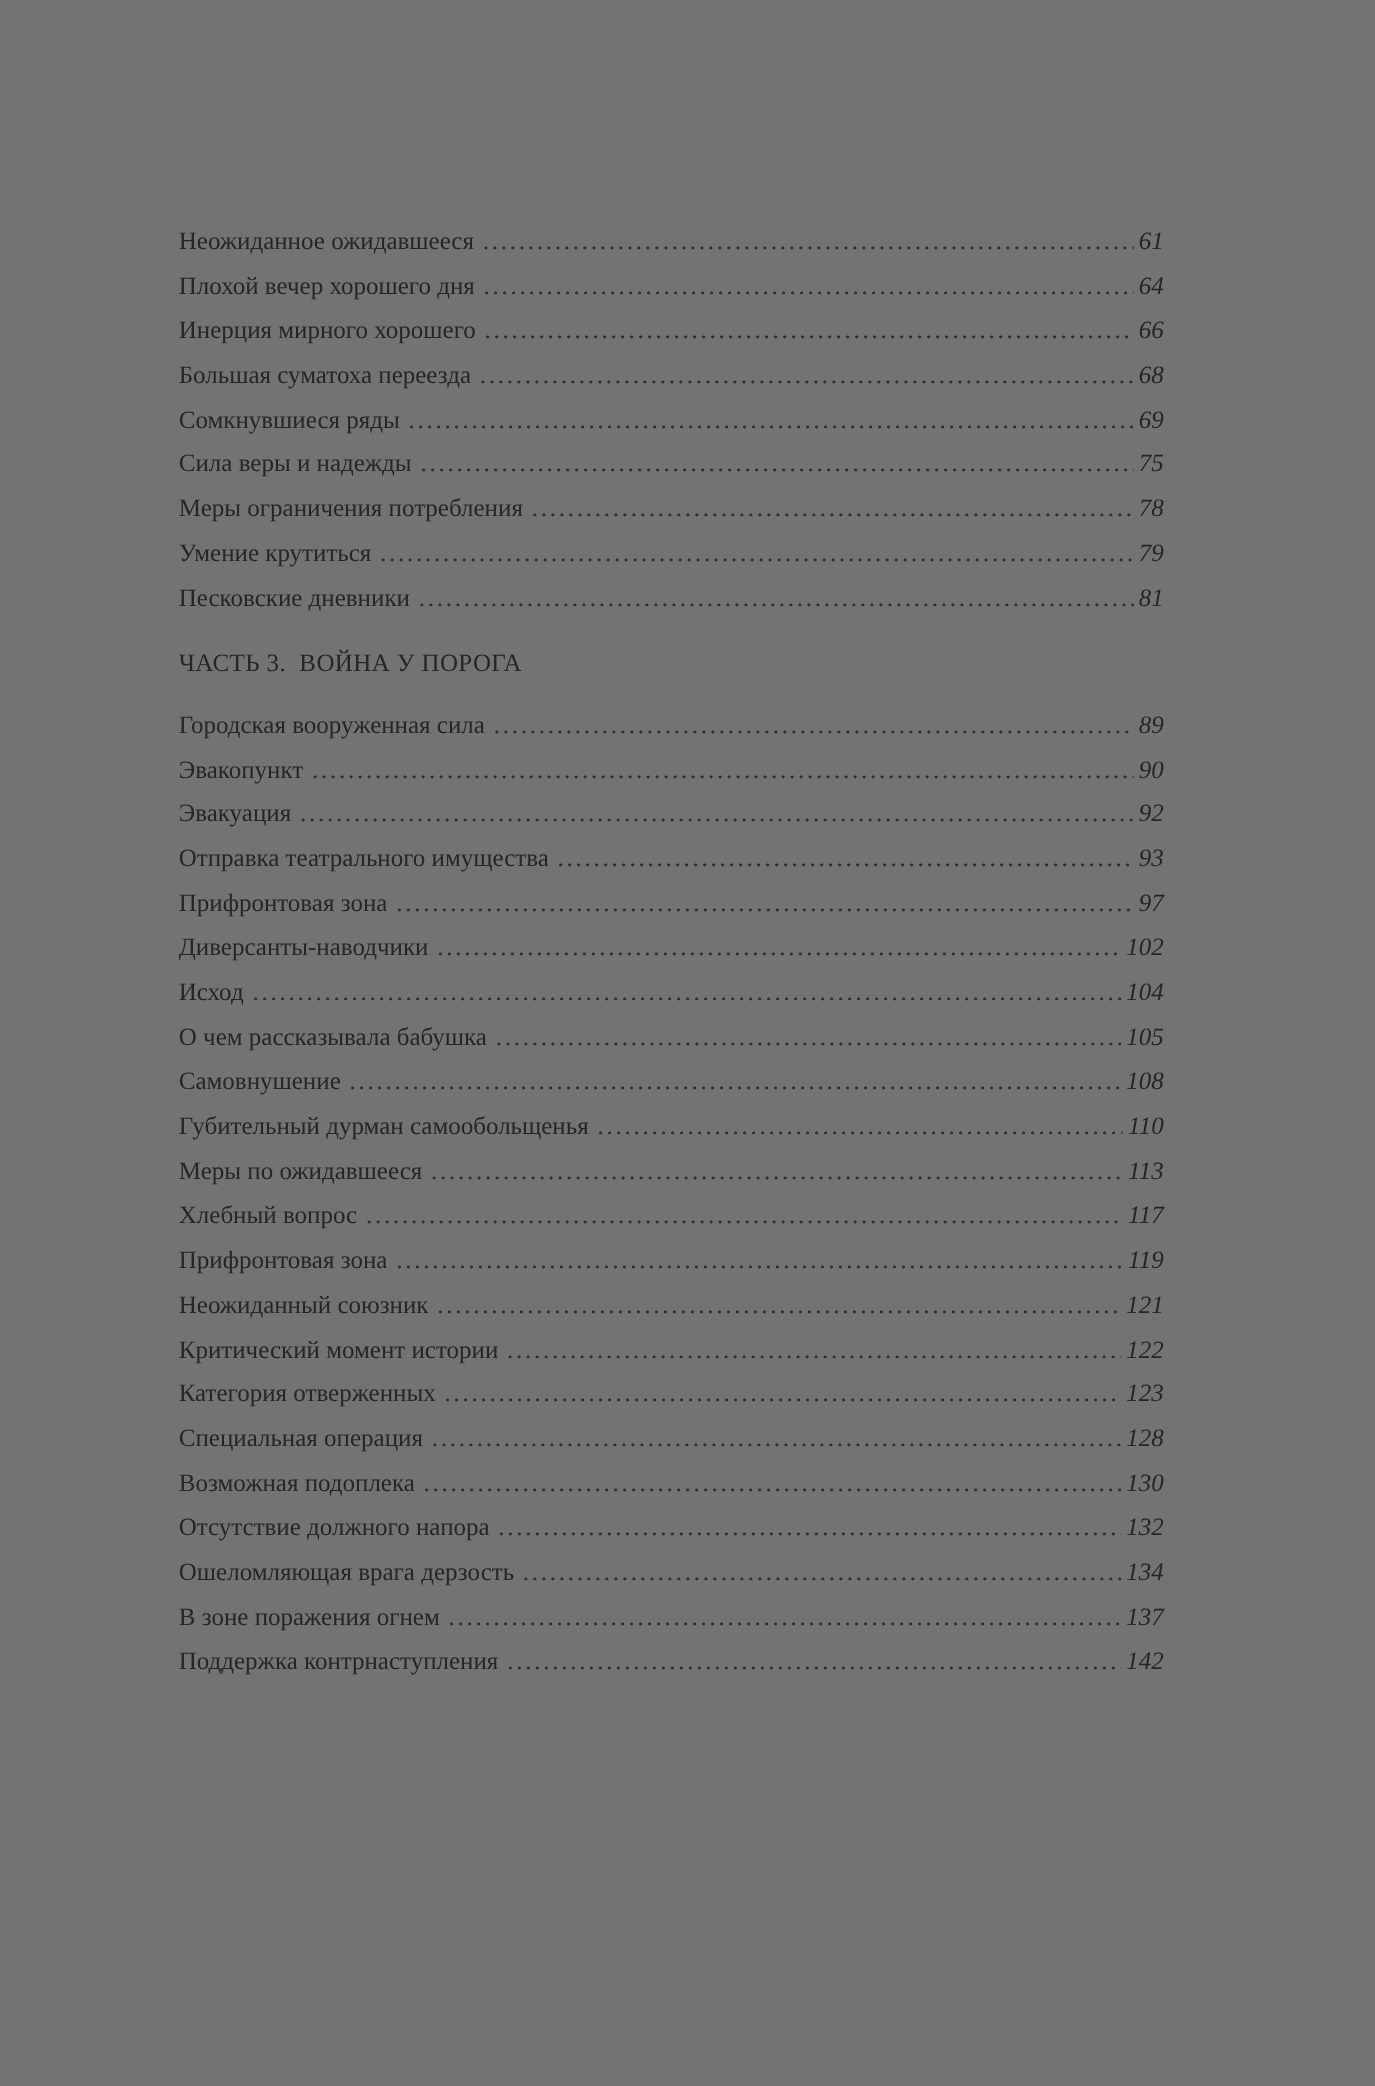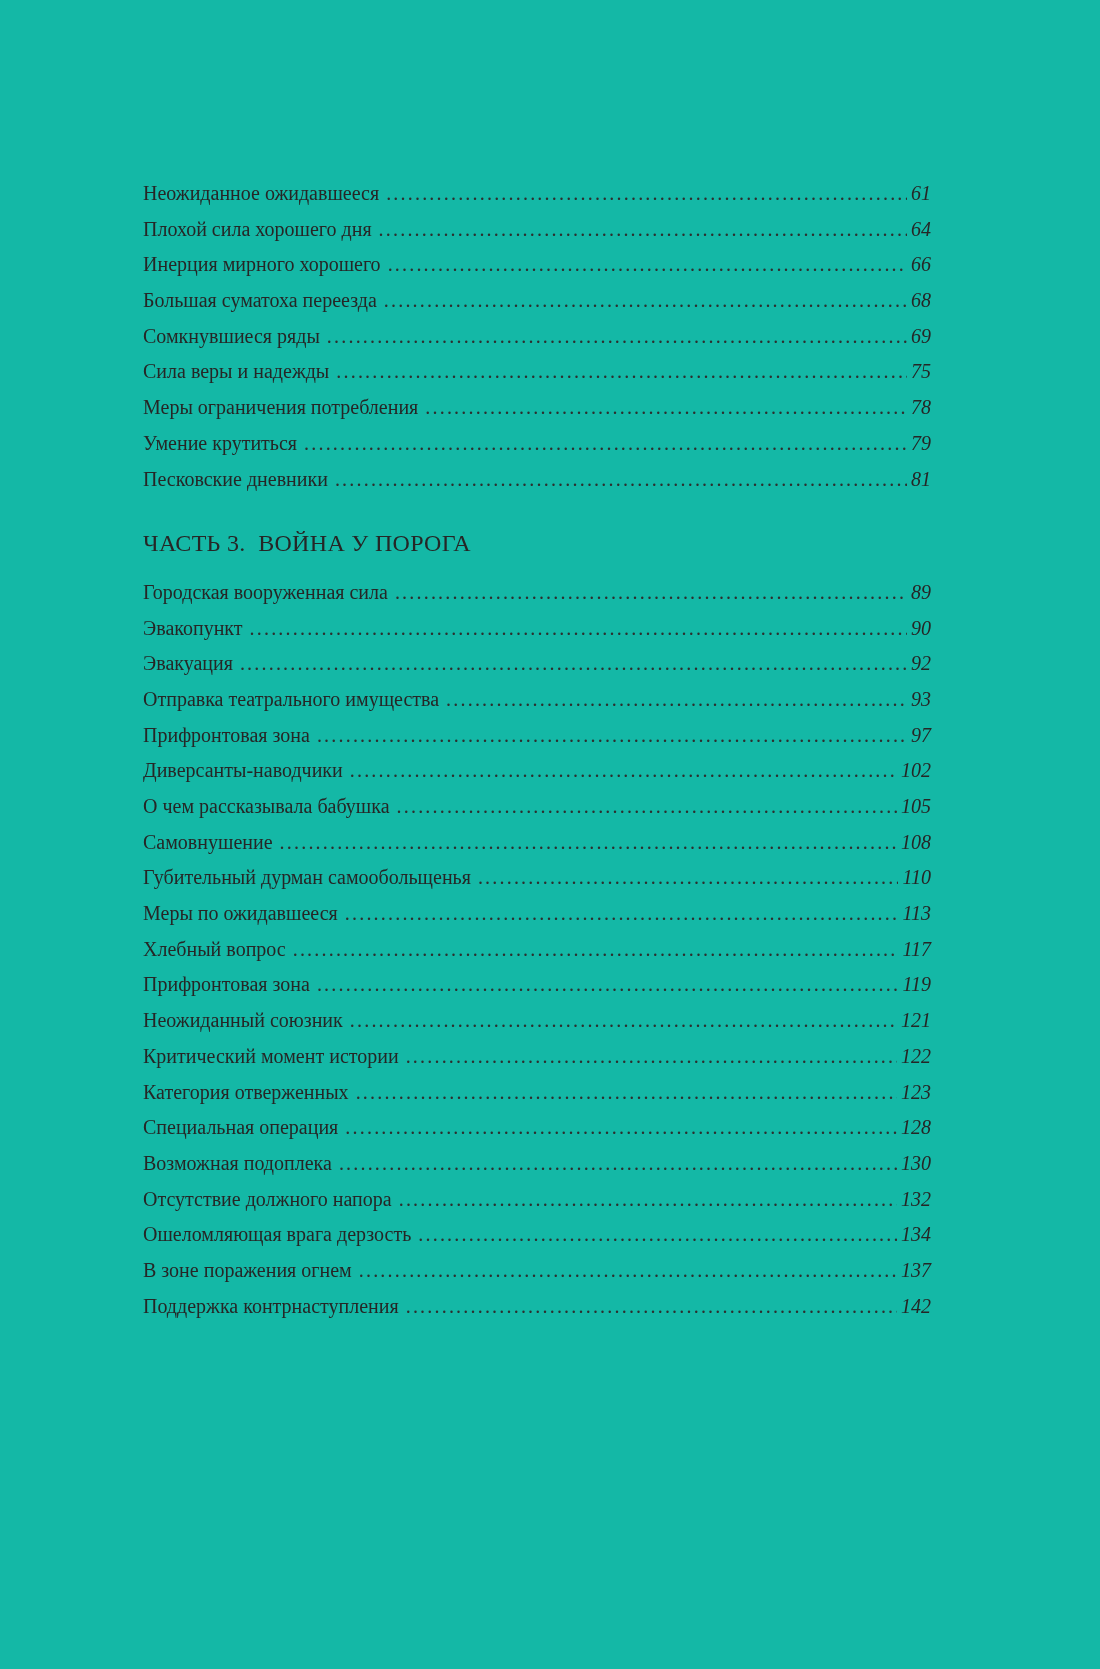--- a/index.html
+++ b/index.html
@@ -11,21 +11,21 @@
     height: 1669px;
     background: #ffffff;
     font-family: "Liberation Serif", "DejaVu Serif", serif;
     color: #262626;
     position: relative;
     overflow: hidden;
   }
   .page {
     position: absolute;
     inset: 0;
-    background: #14b8a6;
+    background: #737373;
   }
   .toc {
     position: absolute;
     left: 143px;
     top: 176px;
     width: 788px;
   }
   .toc-row {
     display: flex;
     align-items: baseline;
@@ -49,42 +49,42 @@
     content: "..........................................................................................................................................................................................................................................................";
     letter-spacing: 2.2px;
   }
   .toc-page-num {
     flex: 0 0 auto;
     white-space: nowrap;
     text-align: right;
     font-style: italic;
   }
   .section-heading {
-    font-size: 24px;
+    font-size: 20px;
     line-height: 35.7px;
     height: 35.7px;
-    margin-top: 29px;
+    margin-top: 17px;
     margin-bottom: 13px;
     white-space: pre;
     letter-spacing: 0.3px;
     color: #262626;
   }
 </style>
 </head>
 <body>
 
 <div class="page">
   <div class="toc" id="toc-container">
       <div class="toc-row">
         <span class="toc-title">Неожиданное ожидавшееся</span>
         <span class="leader"></span>
         <span class="toc-page-num">61</span>
       </div>
       <div class="toc-row">
-        <span class="toc-title">Плохой сила хорошего дня</span>
+        <span class="toc-title">Плохой вечер хорошего дня</span>
         <span class="leader"></span>
         <span class="toc-page-num">64</span>
       </div>
       <div class="toc-row">
         <span class="toc-title">Инерция мирного хорошего</span>
         <span class="leader"></span>
         <span class="toc-page-num">66</span>
       </div>
       <div class="toc-row">
         <span class="toc-title">Большая суматоха переезда</span>
@@ -139,20 +139,25 @@
       </div>
       <div class="toc-row">
         <span class="toc-title">Прифронтовая зона</span>
         <span class="leader"></span>
         <span class="toc-page-num">97</span>
       </div>
       <div class="toc-row">
         <span class="toc-title">Диверсанты-наводчики</span>
         <span class="leader"></span>
         <span class="toc-page-num">102</span>
+      </div>
+      <div class="toc-row">
+        <span class="toc-title">Исход</span>
+        <span class="leader"></span>
+        <span class="toc-page-num">104</span>
       </div>
       <div class="toc-row">
         <span class="toc-title">О чем рассказывала бабушка</span>
         <span class="leader"></span>
         <span class="toc-page-num">105</span>
       </div>
       <div class="toc-row">
         <span class="toc-title">Самовнушение</span>
         <span class="leader"></span>
         <span class="toc-page-num">108</span>

